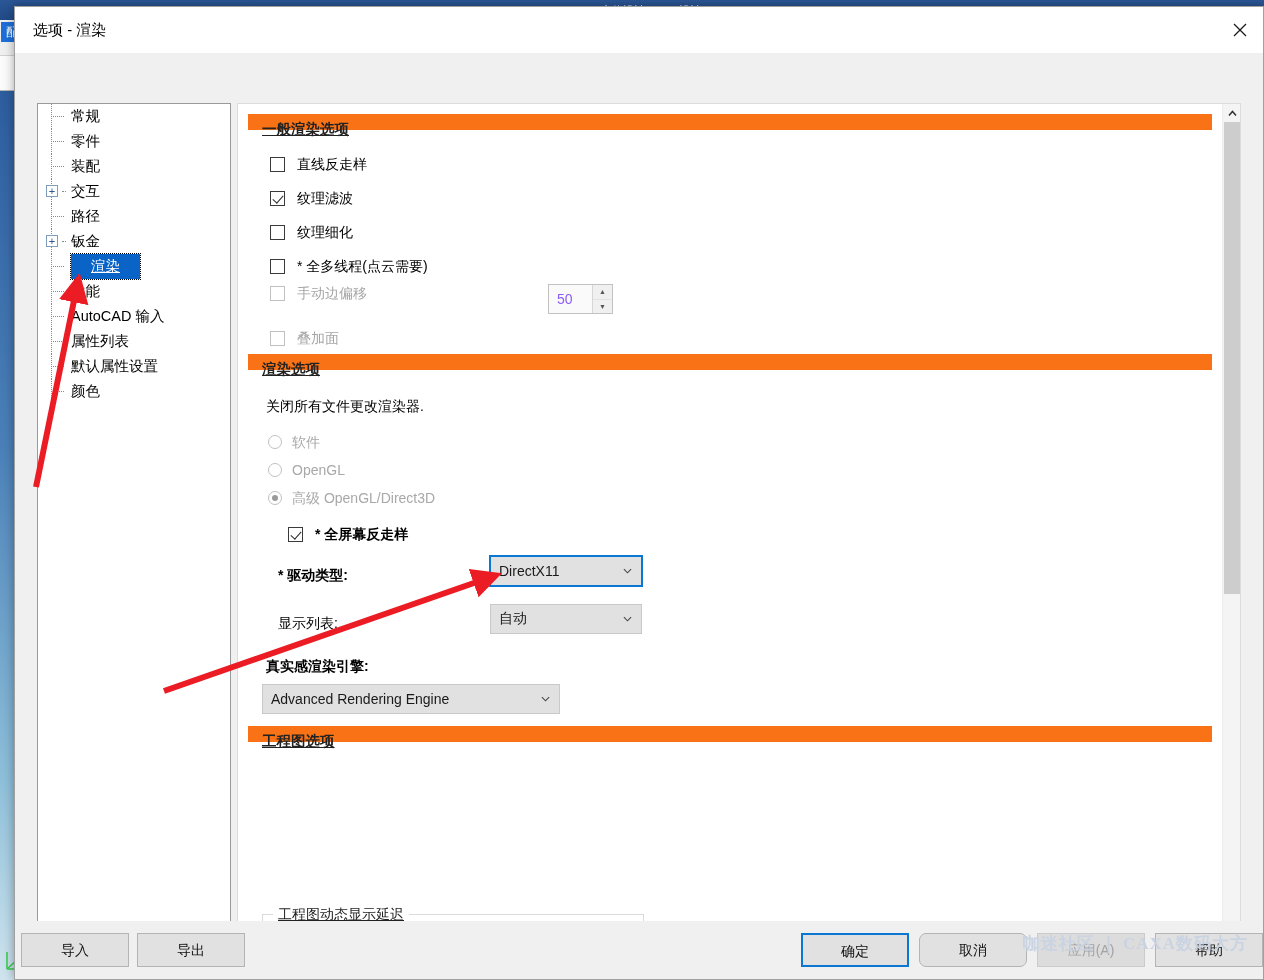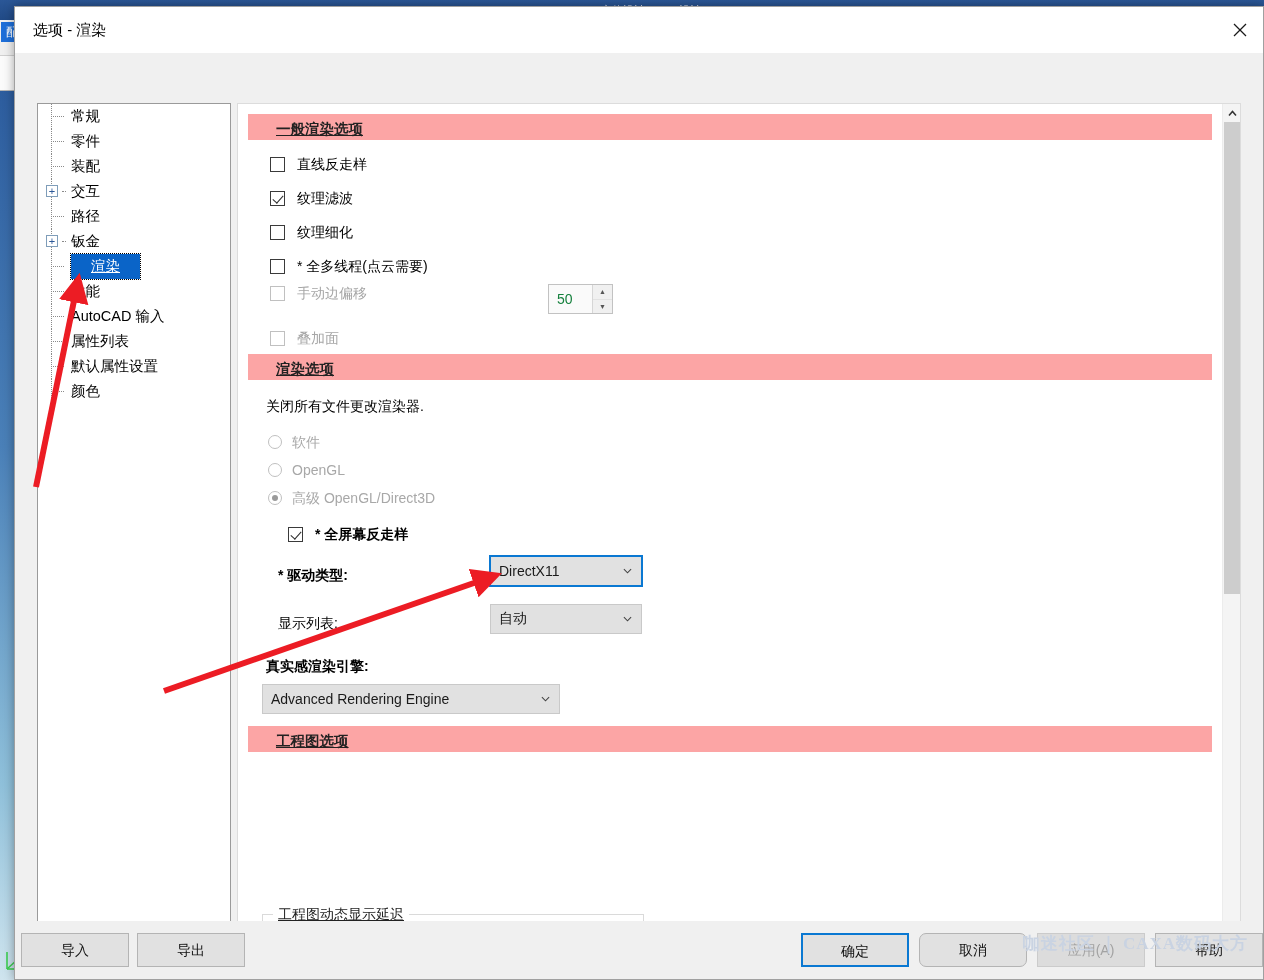--- a/index.html
+++ b/index.html
@@ -117,22 +117,22 @@
 
   
   #pane {
     position:absolute; left:222px; top:12px; right:22px; height:845px;
     background:#ffffff; border:1px solid #dcdcdc;
     overflow:hidden;
   }
   #content { position:absolute; left:0; top:0; right:18px; bottom:0; }
 
   .sec-head {
-    position:absolute; left:10px; right:10px; height:26px;
-    background:#fca5a5; line-height:30px; padding-left:28px;
+    position:absolute; left:10px; right:10px; height:16px;
+    background:#f97316; line-height:30px; padding-left:14px;
     font-size:14.5px; font-weight:bold; color:#222;
   }
   .sec-head .u { text-decoration:underline; }
 
   .row { position:absolute; font-size:14px; white-space:nowrap; }
 
   .cbx {
     display:inline-block; width:15px; height:15px; vertical-align:-3px;
     border:1px solid #3a3a3a; background:#fff; position:relative;
   }
@@ -153,21 +153,21 @@
     border-radius:50%; background:#9a9a9a;
   }
   .rdo-lab { margin-left:10px; color:#a8a8a8; }
 
   
   .spin {
     position:absolute; width:65px; height:30px; background:#fafafa;
     border:1px solid #c2c2c2; display:flex;
   }
   .spin .val {
-    flex:1; line-height:28px; padding-left:8px; font-size:14px; color:#15803d;
+    flex:1; line-height:28px; padding-left:8px; font-size:14px; color:#8b5cf6;
   }
   .spin .btns {
     width:20px; border-left:1px solid #d6d6d6; background:#f0f0f0;
     display:flex; flex-direction:column;
   }
   .spin .btns div {
     flex:1; display:flex; align-items:center; justify-content:center; font-size:7px; color:#555;
   }
   .spin .btns div:first-child { border-bottom:1px solid #e2e2e2; }
 

